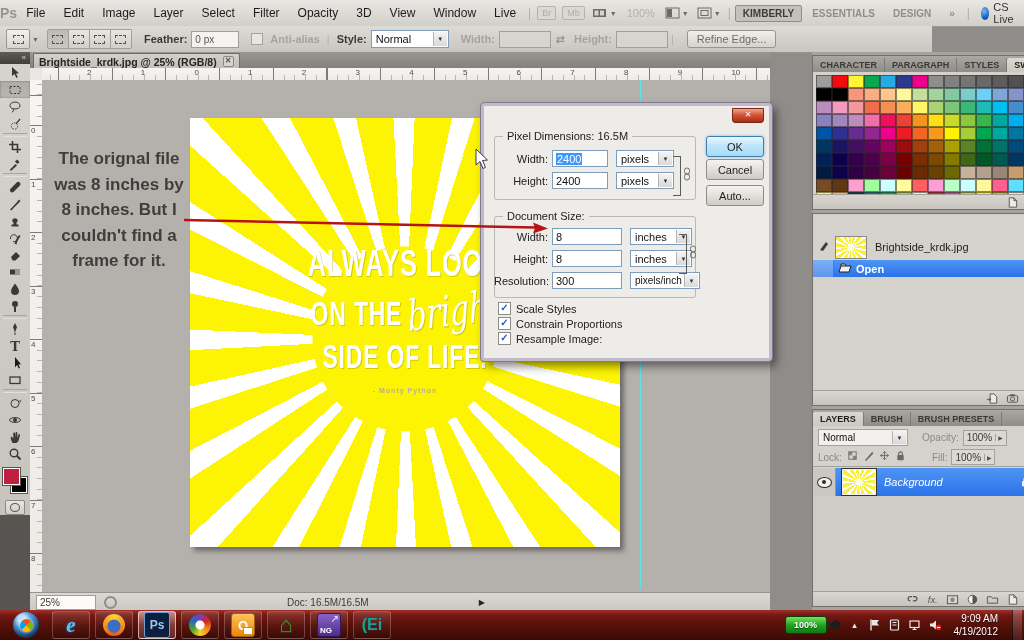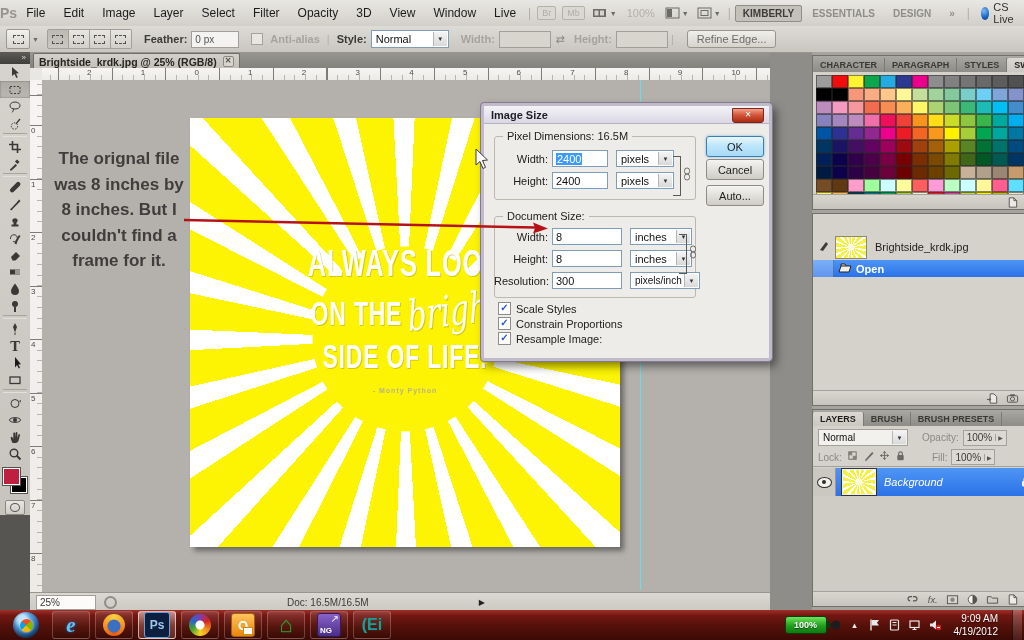--- a/index.html
+++ b/index.html
@@ -18,21 +18,21 @@
     font-size:9px;font-weight:normal;padding:1px 4px;margin:0 3px;background:#dbd8d2;}
   .mb-ico{display:inline-flex;align-items:center;margin:0 4px;color:#6d6b66;}
   .dd-caret{font-size:7px;color:#6d6b66;margin-left:2px;}
   .faint{color:#b3b0a9;font-size:11px;margin:0 6px;}
   .ws{font-size:10px;font-weight:bold;color:#8f8d87;padding:3px 8px;margin:0 1px;}
   .ws.active{background:#c4c1ba;border:1px solid #8f8d87;border-radius:2px;color:#3c3b38;padding:2px 7px;}
   #cslive{display:flex;align-items:center;margin:0 8px;font-size:11px;color:#333;}
   #cslive .ball{width:13px;height:13px;border-radius:50%;margin-right:4px;
     background:radial-gradient(circle at 35% 30%,#7db9f2,#1766c4 60%,#0b3f88);}
   
-  #optionsbar{left:0;top:26px;width:1024px;height:26px;
+  #optionsbar{left:0;top:26px;width:932px;height:26px;
     background:linear-gradient(#dddbd6,#c9c6c0);border-bottom:1px solid #96948d;
     display:flex;align-items:center;font-size:11px;color:#3b3a37;}
   .opt-label{margin:0 4px;font-weight:bold;color:#3b3a37;}
   .opt-label.dis{color:#a6a39d;text-align:right;}
   .opt-input{height:15px;border:1px solid #a39f98;background:#f4f3f1;font-size:10px;
     color:#555;display:flex;align-items:center;padding:0 3px;}
   .opt-input.dis{background:#d8d5cf;}
   .tool-thumb{width:22px;height:18px;border:1px solid #9a978f;border-radius:2px;
     background:linear-gradient(#f2f1ee,#d8d5cf);display:flex;align-items:center;justify-content:center;margin-left:6px;}
   .mode-btn{width:20px;height:18px;border:1px solid #a29f97;border-left:none;
@@ -799,23 +799,20 @@
             <svg width="13" height="13" viewBox="0 0 14 14">
               <rect x="4" y="4.5" width="6" height="7.5" fill="none" stroke="#55534e"></rect>
               <path d="M2.5 4.5 h9 M5.5 4.5 V3 h3 v1.5 M6 6.5 v4 M8 6.5 v4" stroke="#55534e" fill="none"></path>
             </svg>
           </span>
         </div>
     </div>
   </div>
 
   <div id="dialog" class="abs">
-    <div id="dlg-title">
-        <span>Image Size</span>
-      </div>
     <div id="dlg-close">✕</div>
 
     <div class="group" style="top:30px;height:62px">
       <span class="legend">Pixel Dimensions:  16.5M</span>
     </div>
     <div class="dlg-row" style="left:22px;top:44px">
       <span class="dlg-label" style="width:42px">Width:</span>
       <span class="dlg-input" style="width:48px;margin-left:4px">
           <span class="sel-val">2400</span>
         </span>

